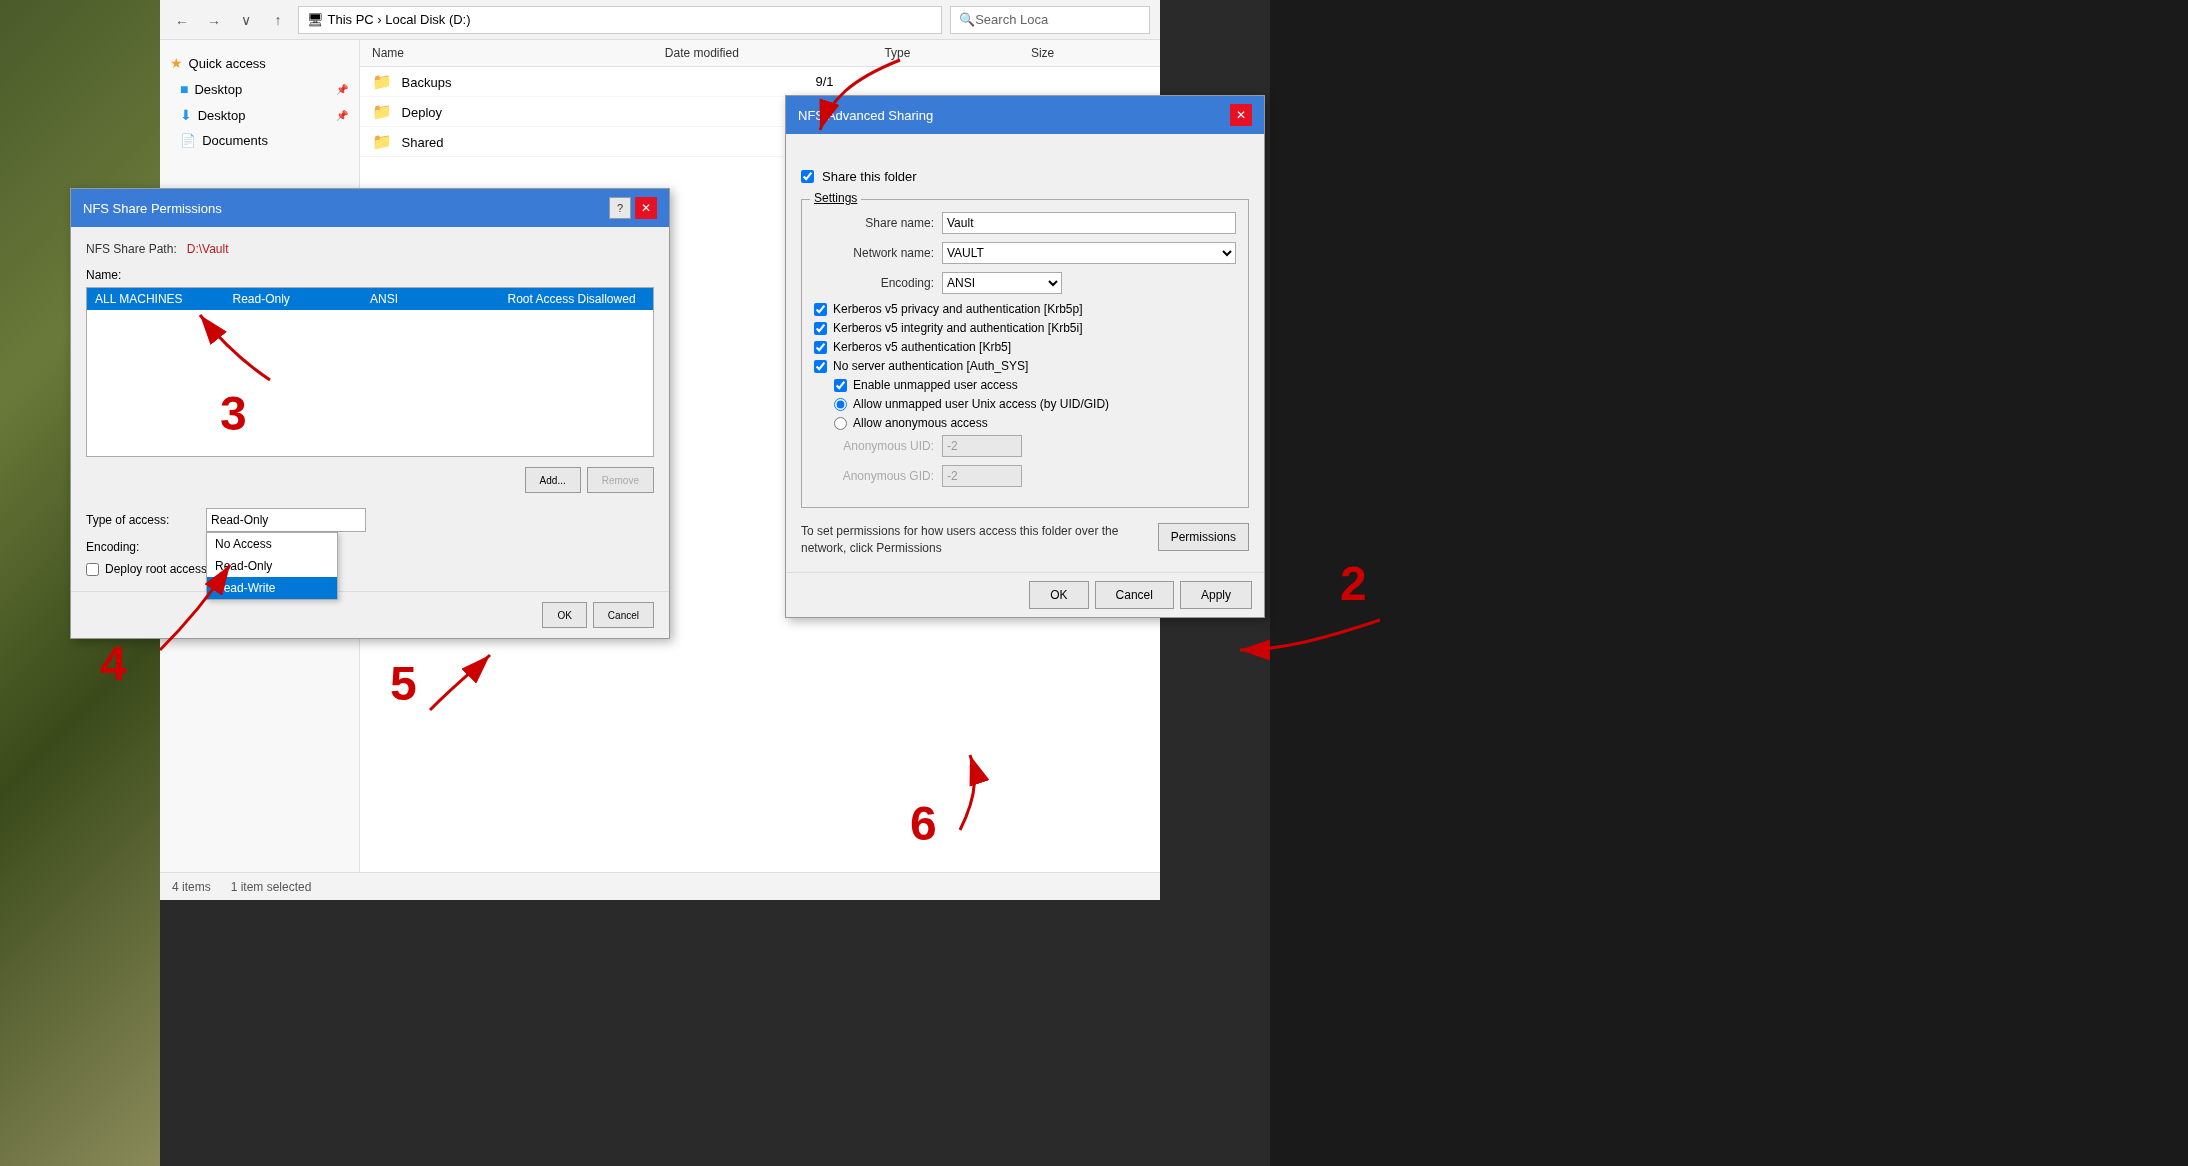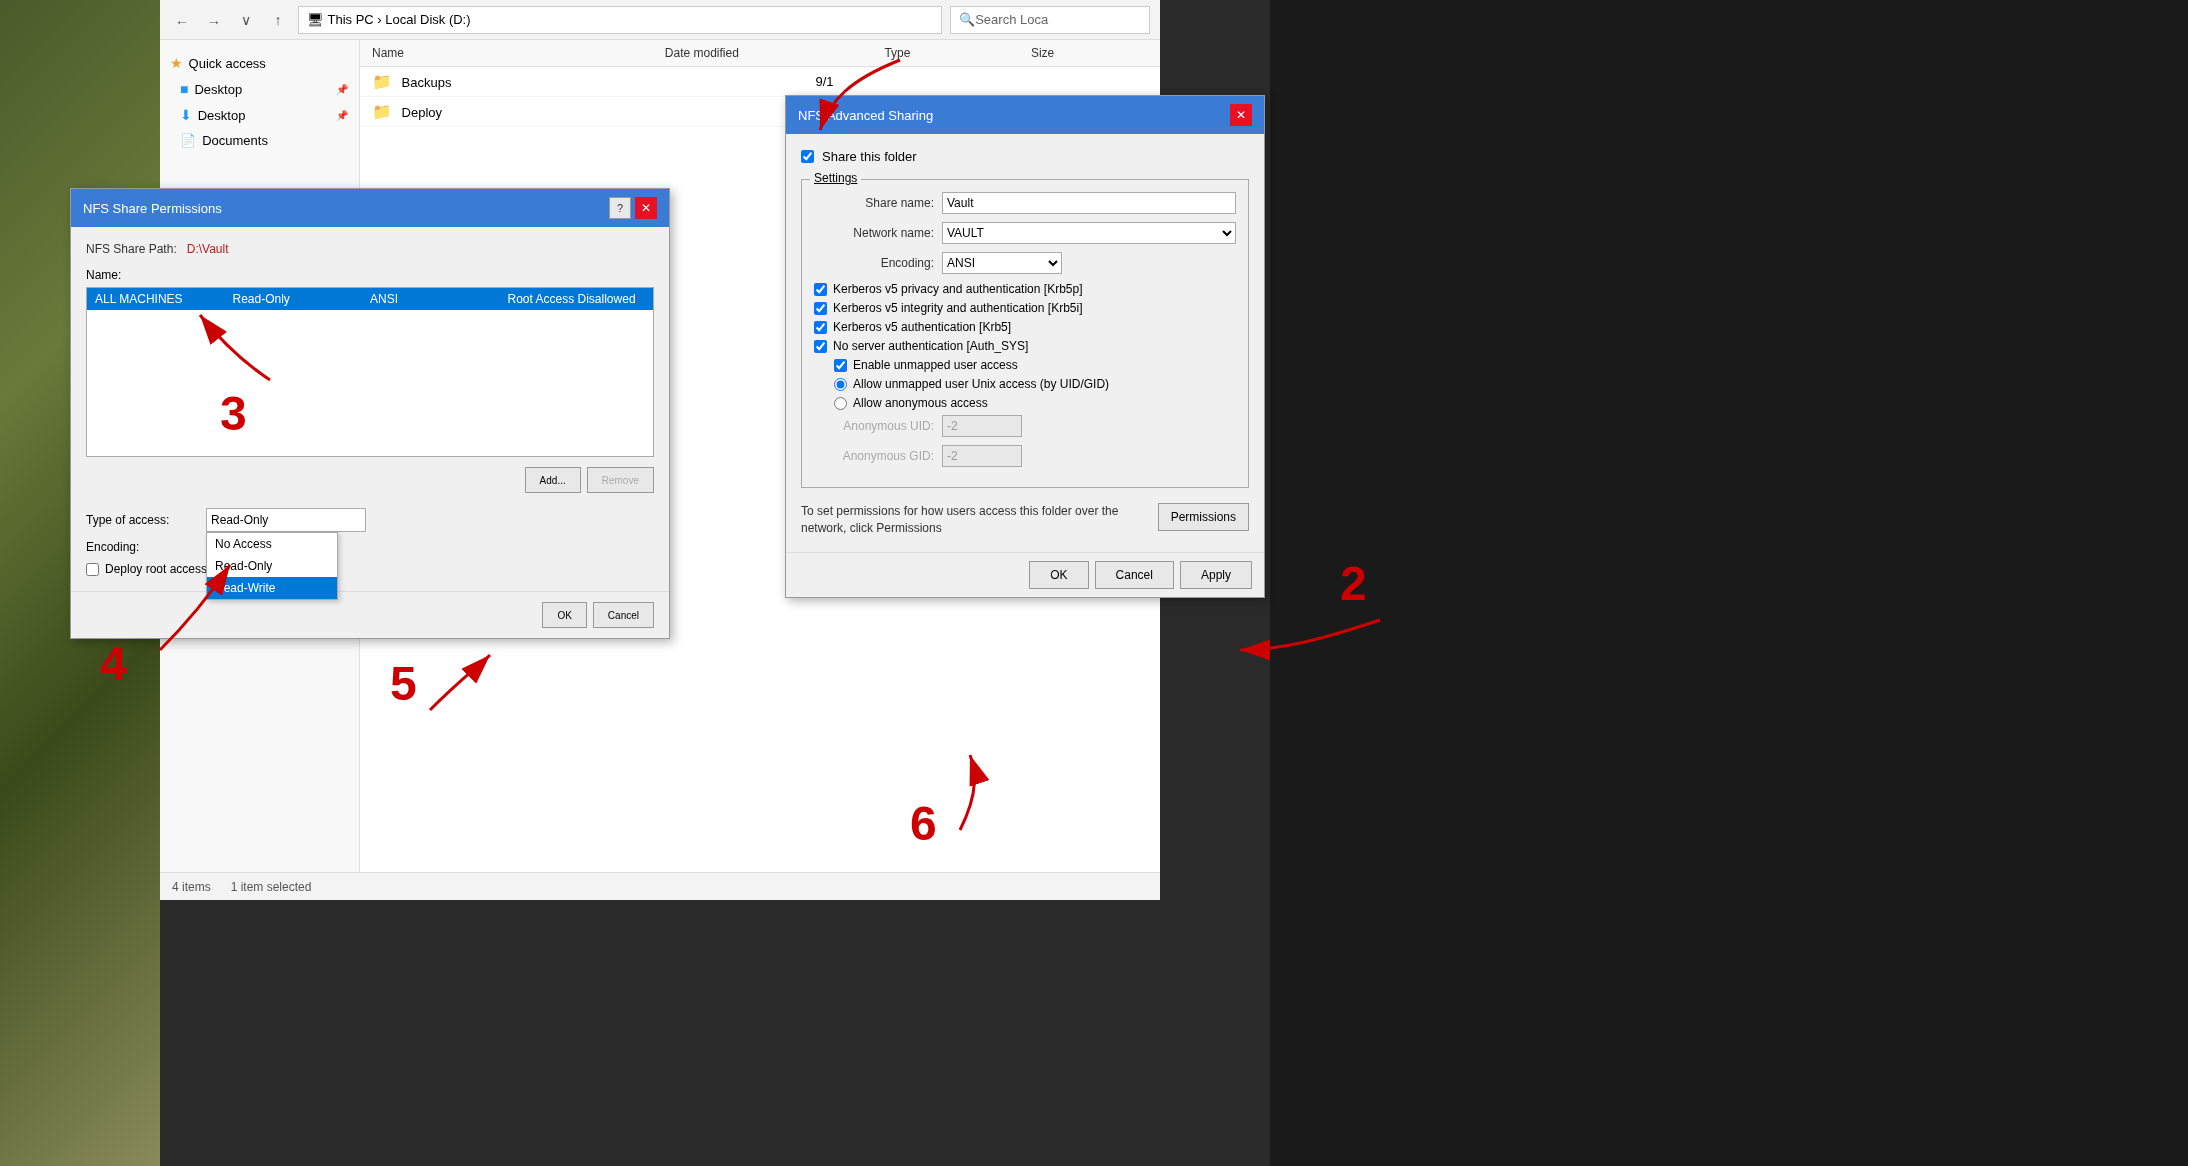--- a/index.html
+++ b/index.html
@@ -160,20 +160,21 @@
       background: #e81123;
       border: none;
       color: white;
       cursor: pointer;
       display: flex; align-items: center; justify-content: center;
       font-size: 12px;
     }
 
     .dialog-body {
       padding: 15px;
+      margin-top: 20px;
     }
 
     .share-checkbox-row {
       display: flex;
       align-items: center;
       gap: 8px;
       margin-bottom: 15px;
     }
 
     .settings-group {
@@ -532,20 +533,27 @@
         <span class="col-name">
           <span class="folder-icon">📁</span>
           <span>Backups</span>
         </span>
         <span class="col-date">9/1</span>
       </div>
       <div class="file-row">
         <span class="col-name">
           <span class="folder-icon">📁</span>
           <span>Deploy</span>
+        </span>
+        <span class="col-date">9/1</span>
+      </div>
+      <div class="file-row">
+        <span class="col-name">
+          <span class="folder-icon">📁</span>
+          <span>Shared</span>
         </span>
         <span class="col-date">9/1</span>
       </div>
     </div>
   </div>
 
   <div class="explorer-statusbar">
     <span>4 items</span>
     <span>1 item selected</span>
   </div>

